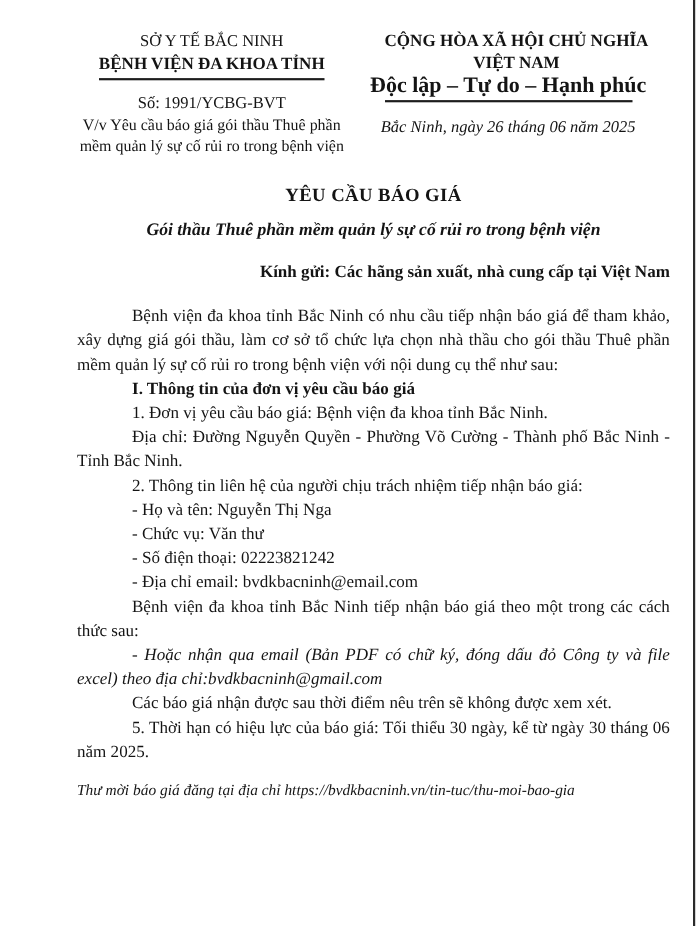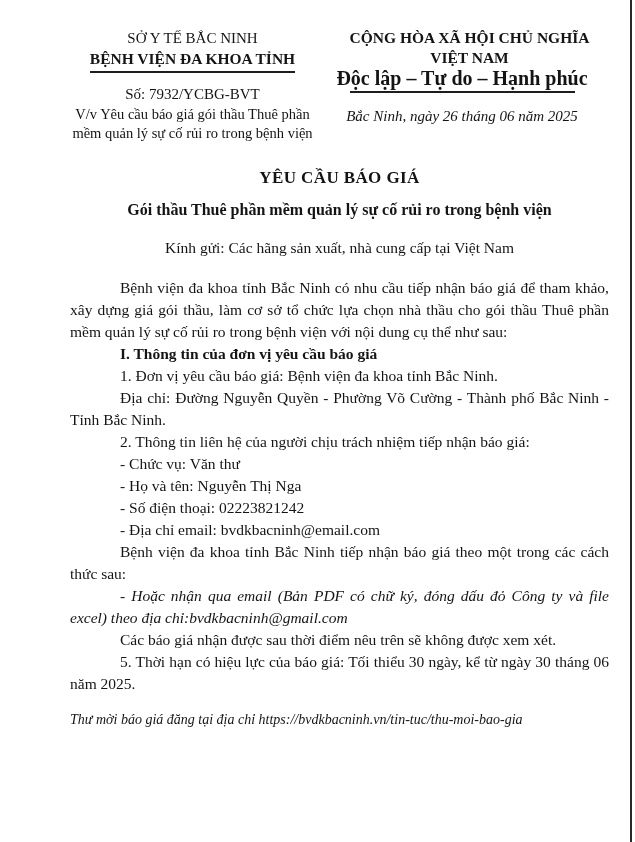--- a/index.html
+++ b/index.html
@@ -42,25 +42,27 @@
       text-align: center;
       font-size: 17px;
       font-weight: bold;
       letter-spacing: 0.4px;
     }
     .doc-subtitle {
       margin: 13px 0 0 0;
       text-align: center;
       font-size: 16px;
       font-weight: bold;
+      font-style: italic;
     }
     .salutation {
       margin-top: 20px;
-      text-align: center;
+      text-align: right;
       font-size: 15.5px;
+      font-weight: bold;
     }
     
     .body-block { margin-top: 20px; }
     .para {
       margin: 0;
       font-size: 15.5px;
       line-height: 22px;
     }
     .indent { text-indent: 50px; }
     .justify { text-align: justify; }
@@ -78,21 +80,21 @@
 <body>
 
 <div class="page">
   <div class="scan-edge"></div>
 
   <header class="doc-header">
     <div class="header-left">
       <div class="org-parent">SỞ Y TẾ BẮC NINH</div>
       <div class="org-name">BỆNH VIỆN ĐA KHOA TỈNH</div>
       <div class="underline u-left"></div>
-      <div class="doc-number">Số: 7932/YCBG-BVT</div>
+      <div class="doc-number">Số: 1991/YCBG-BVT</div>
       <div class="doc-subject">V/v Yêu cầu báo giá gói thầu Thuê phần mềm quản lý sự cố rủi ro trong bệnh viện</div>
     </div>
     <div class="header-right">
       <div class="nat-title">CỘNG HÒA XÃ HỘI CHỦ NGHĨA VIỆT NAM</div>
       <div class="nat-motto">Độc lập – Tự do – Hạnh phúc</div>
       <div class="underline u-right"></div>
       <div class="place-date">Bắc Ninh, ngày 26 tháng 06 năm 2025</div>
     </div>
   </header>
 
@@ -100,22 +102,22 @@
     <h1 class="doc-title">YÊU CẦU BÁO GIÁ</h1>
     <h2 class="doc-subtitle">Gói thầu Thuê phần mềm quản lý sự cố rủi ro trong bệnh viện</h2>
     <div class="salutation">Kính gửi: Các hãng sản xuất, nhà cung cấp tại Việt Nam</div>
 
     <div class="body-block">
       <p class="para indent justify">Bệnh viện đa khoa tỉnh Bắc Ninh có nhu cầu tiếp nhận báo giá để tham khảo, xây dựng giá gói thầu, làm cơ sở tổ chức lựa chọn nhà thầu cho gói thầu Thuê phần mềm quản lý sự cố rủi ro trong bệnh viện với nội dung cụ thể như sau:</p>
       <p class="para indent bold">I. Thông tin của đơn vị yêu cầu báo giá</p>
       <p class="para indent">1. Đơn vị yêu cầu báo giá: Bệnh viện đa khoa tỉnh Bắc Ninh.</p>
       <p class="para indent justify">Địa chỉ: Đường Nguyễn Quyền - Phường Võ Cường - Thành phố Bắc Ninh - Tỉnh Bắc Ninh.</p>
       <p class="para indent">2. Thông tin liên hệ của người chịu trách nhiệm tiếp nhận báo giá:</p>
+      <p class="para indent">- Họ và tên: Nguyễn Thị Nga</p>
       <p class="para indent">- Chức vụ: Văn thư</p>
-      <p class="para indent">- Họ và tên: Nguyễn Thị Nga</p>
       <p class="para indent">- Số điện thoại: 02223821242</p>
       <p class="para indent">- Địa chỉ email: bvdkbacninh@email.com</p>
       <p class="para indent justify">Bệnh viện đa khoa tỉnh Bắc Ninh tiếp nhận báo giá theo một trong các cách thức sau:</p>
       <p class="para indent justify italic">- Hoặc nhận qua email (Bản PDF có chữ ký, đóng dấu đỏ Công ty và file excel) theo địa chỉ:bvdkbacninh@gmail.com</p>
       <p class="para indent">Các báo giá nhận được sau thời điểm nêu trên sẽ không được xem xét.</p>
       <p class="para indent justify">5. Thời hạn có hiệu lực của báo giá: Tối thiểu 30 ngày, kể từ ngày 30 tháng 06 năm 2025.</p>
     </div>
 
     <div class="footer-note">Thư mời báo giá đăng tại địa chỉ https://bvdkbacninh.vn/tin-tuc/thu-moi-bao-gia</div>
   </main>

